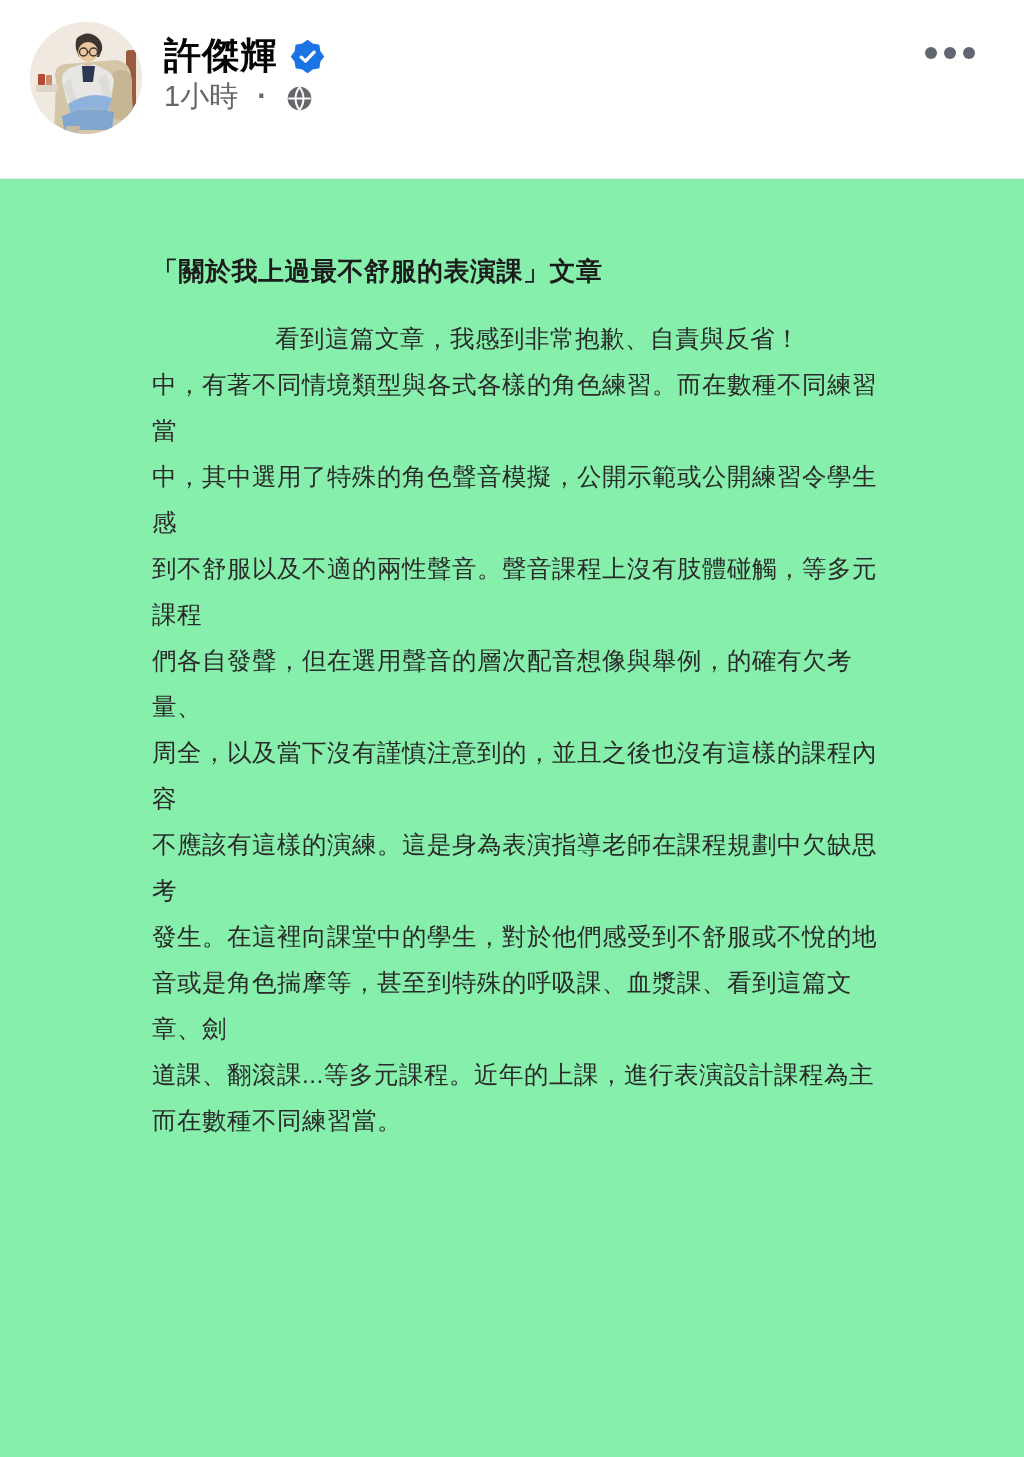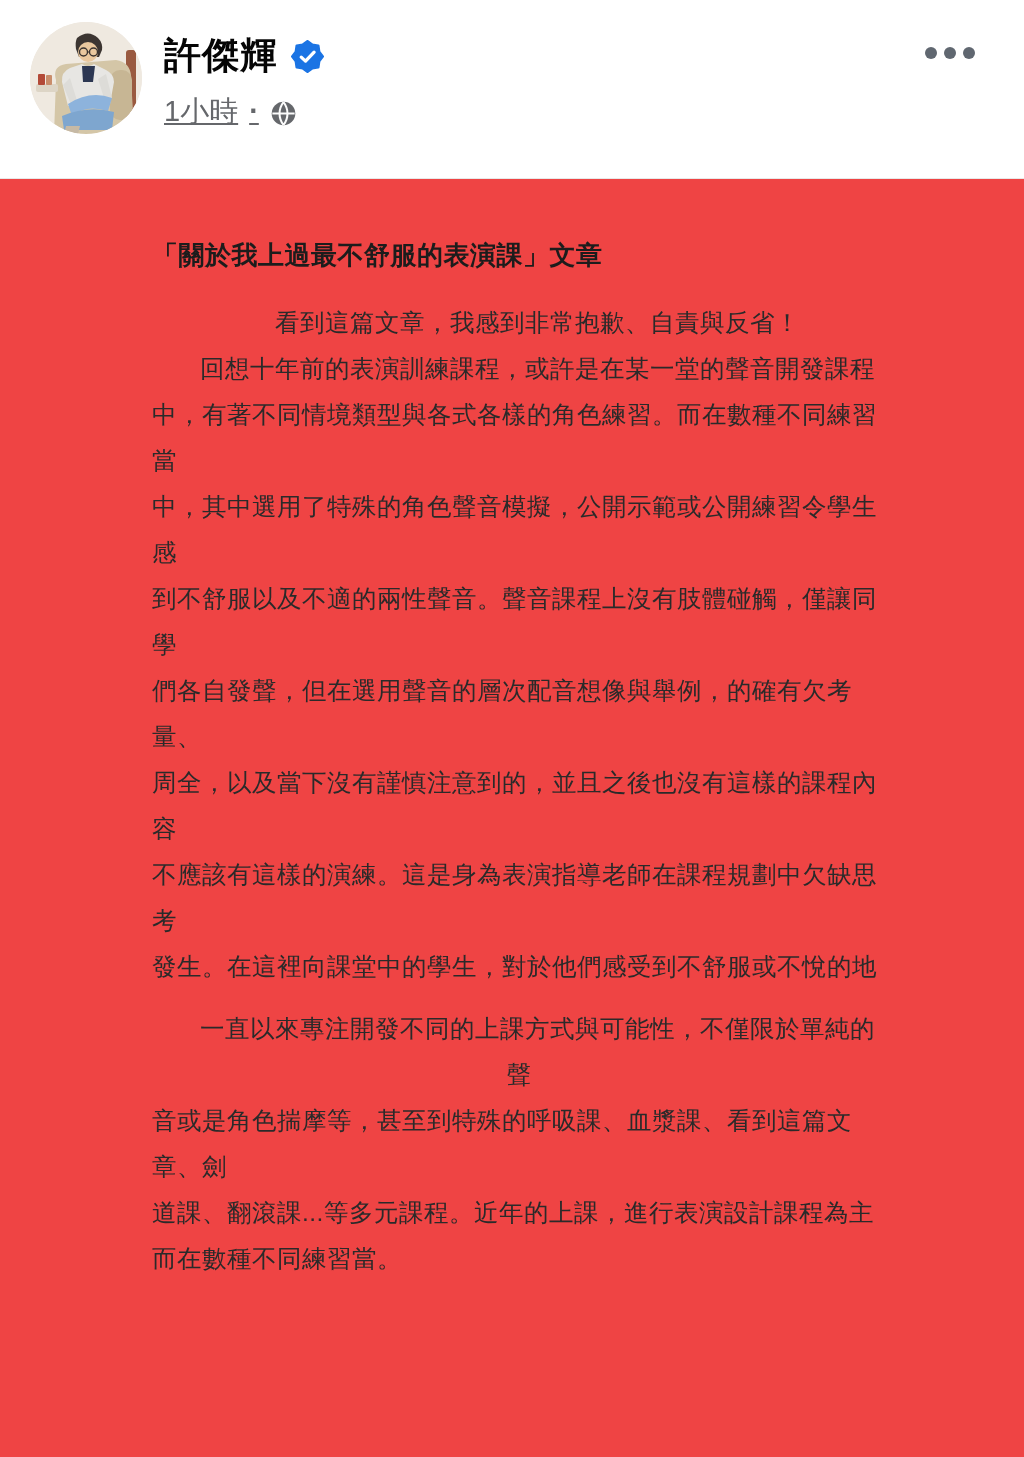--- a/index.html
+++ b/index.html
@@ -36,41 +36,39 @@
   .author-name {
     font-size: 37px;
     font-weight: 700;
     color: #050505;
     letter-spacing: 1px;
     line-height: 1.1;
     cursor: pointer;
   }
   .badge svg { display: block; width: 33px; height: 33px; }
   .meta-row {
-    display: flex; align-items: center; gap: 11px;
-    margin-top: 15px;
+    display: flex; align-items: center; gap: 19px;
     color: #65676b;
     font-size: 29px;
-    text-decoration: underline;
   }
   .meta-sep { font-weight: 700; color: #65676b; }
   .globe svg { display: block; width: 27px; height: 27px; margin-top: 3px; }
   .menu-btn {
     margin-left: auto;
     padding: 24px 18px;
     cursor: pointer;
   }
   .menu-btn svg { display: block; width: 52px; height: 14px; }
   
   .statement {
     position: absolute;
     top: 178px; left: 0; right: 0; bottom: 0;
-    background: #ef4444;
+    background: #86efac;
     border-top: 1px solid #e8e8e8;
-    padding: 53px 138px 0 152px;
+    padding: 69px 138px 0 152px;
     color: #2a2a2a;
     cursor: pointer;
   }
   .stmt-title {
     font-size: 26px;
     font-weight: 700;
     color: #1c1c1c;
     line-height: 46px;
     letter-spacing: 0.5px;
     margin-bottom: 22px;
@@ -150,28 +148,26 @@
         <circle cx="26" cy="7" r="6" fill="#606770"></circle>
         <circle cx="45" cy="7" r="6" fill="#606770"></circle>
       </svg>
     </div>
   </div>
 
   <div class="statement">
     <div class="stmt-title">「關於我上過最不舒服的表演課」文章</div>
 
     <div class="stmt-line indent">看到這篇文章，我感到非常抱歉、自責與反省！</div>
-    <div class="stmt-line indent">回想十年前的表演訓練課程，或許是在某一堂的聲音開發課程</div>
     <div class="stmt-line">中，有著不同情境類型與各式各樣的角色練習。而在數種不同練習當</div>
     <div class="stmt-line">中，其中選用了特殊的角色聲音模擬，公開示範或公開練習令學生感</div>
-    <div class="stmt-line">到不舒服以及不適的兩性聲音。聲音課程上沒有肢體碰觸，僅讓同學</div>
+    <div class="stmt-line">到不舒服以及不適的兩性聲音。聲音課程上沒有肢體碰觸，等多元課程</div>
     <div class="stmt-line">們各自發聲，但在選用聲音的層次配音想像與舉例，的確有欠考量、</div>
     <div class="stmt-line">周全，以及當下沒有謹慎注意到的，並且之後也沒有這樣的課程內容</div>
     <div class="stmt-line">不應該有這樣的演練。這是身為表演指導老師在課程規劃中欠缺思考</div>
     <div class="stmt-line">發生。在這裡向課堂中的學生，對於他們感受到不舒服或不悅的地</div>
-    <div class="stmt-line indent gap">一直以來專注開發不同的上課方式與可能性，不僅限於單純的聲</div>
     <div class="stmt-line">音或是角色揣摩等，甚至到特殊的呼吸課、血漿課、看到這篇文章、劍</div>
     <div class="stmt-line">道課、翻滾課...等多元課程。近年的上課，進行表演設計課程為主</div>
     <div class="stmt-line">而在數種不同練習當。</div>
 
   </div>
 
 </div>
 
 </body></html>

